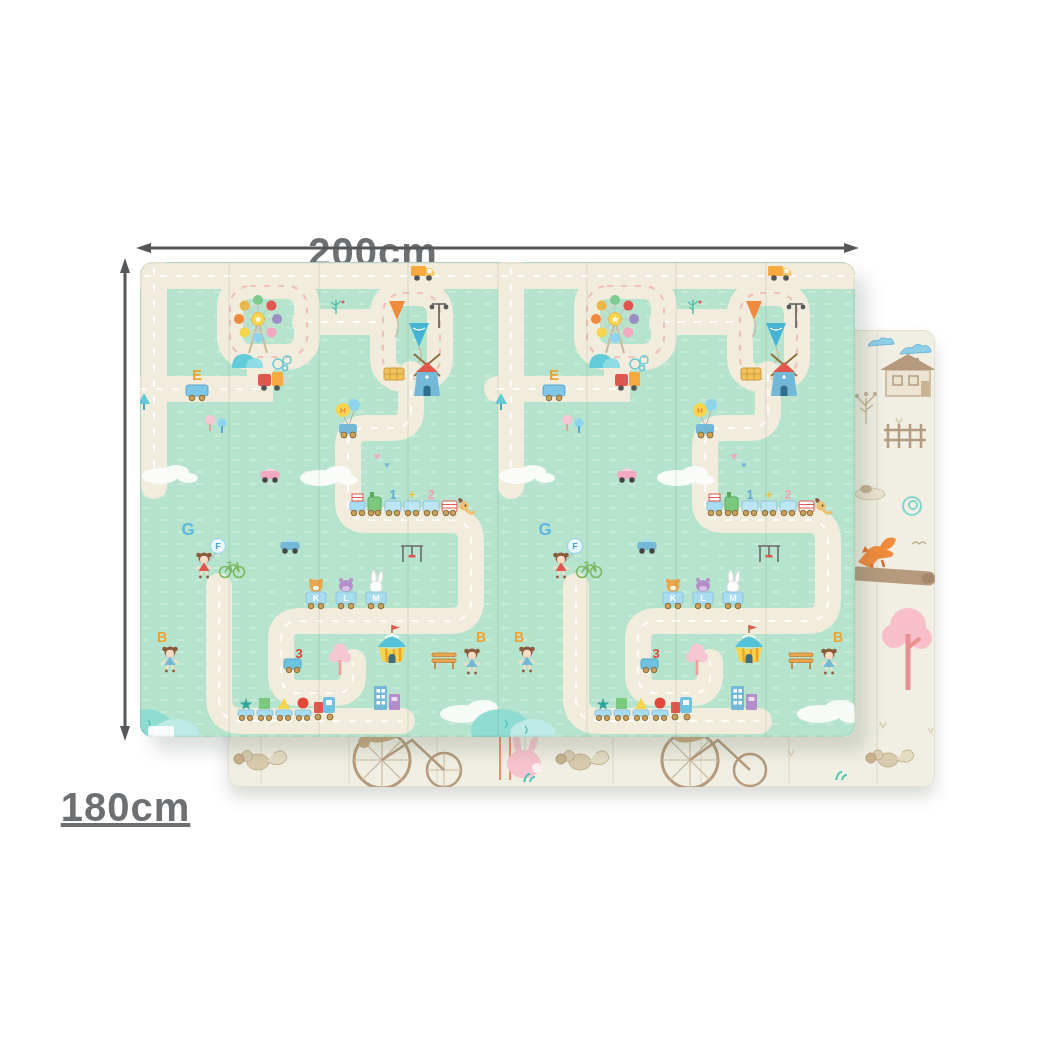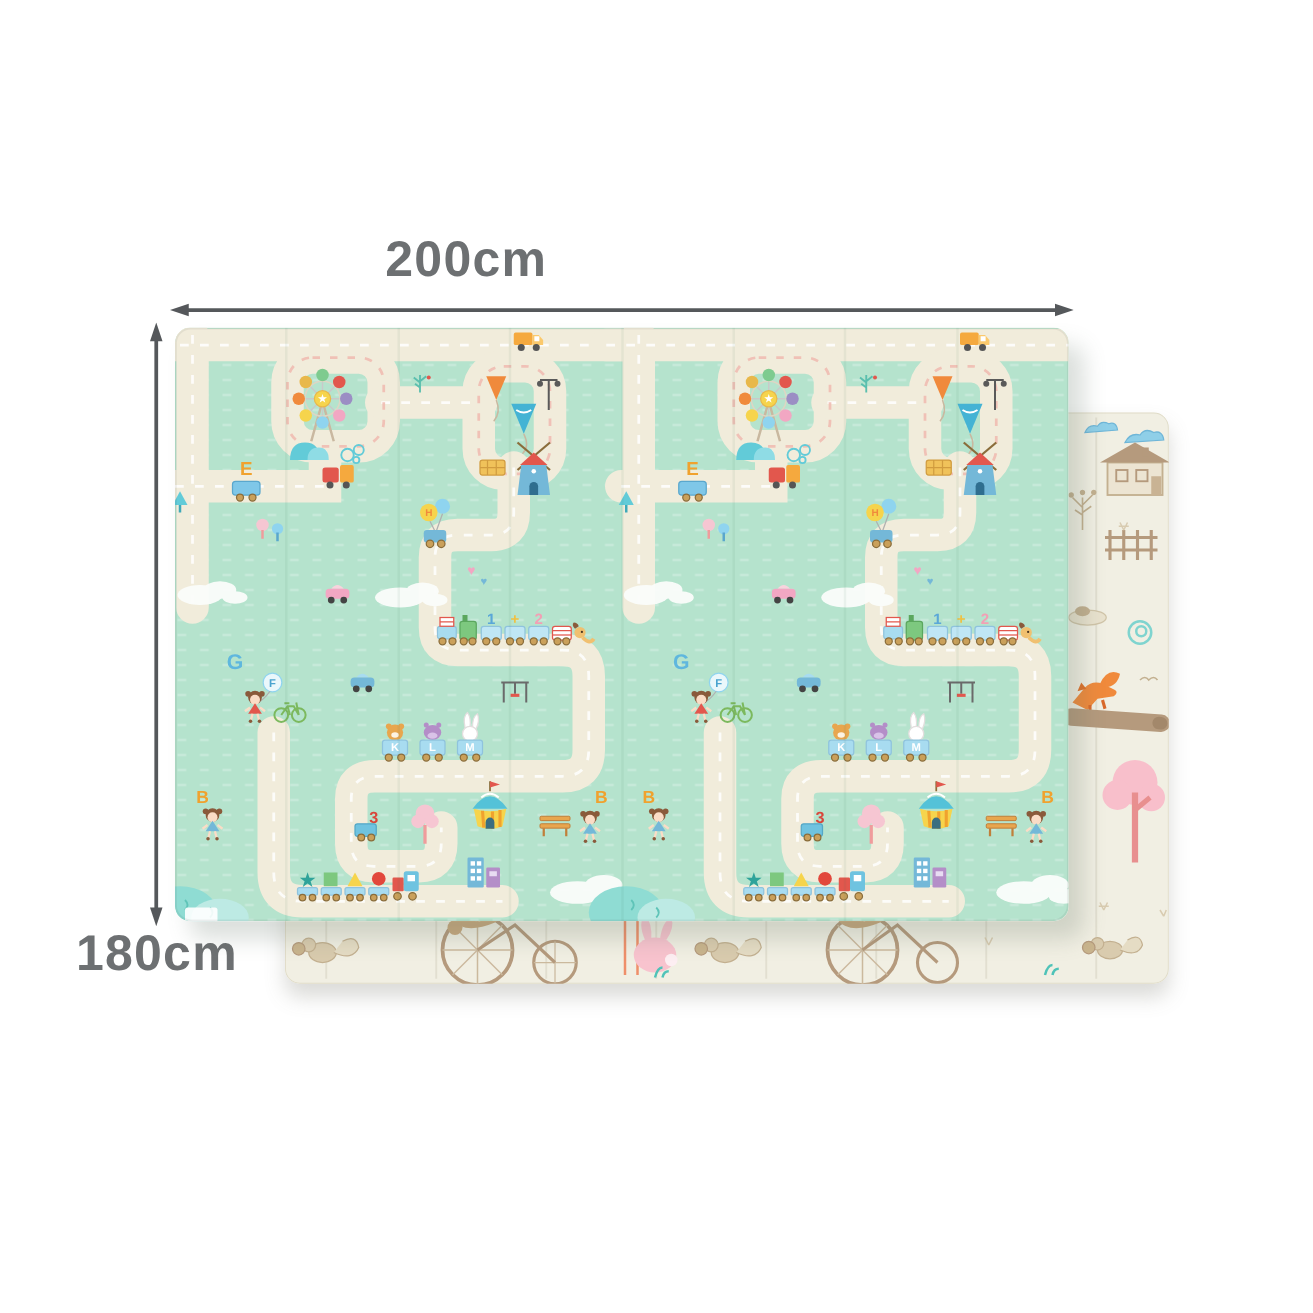--- a/index.html
+++ b/index.html
@@ -1,20 +1,20 @@
 <!DOCTYPE html>
 <html><head>
 <meta charset="utf-8">
 <style>
   html,body{margin:0;padding:0;background:#fff;}
   .stage{position:relative;width:1050px;height:1050px;background:#ffffff;overflow:hidden;
          font-family:"Liberation Sans",sans-serif;}
-  .dim-label{position:absolute;color:#6d7072;font-weight:700;font-size:40px;letter-spacing:1px;text-align:center;}
+  .dim-label{position:absolute;color:#6d7072;font-weight:700;font-size:40px;letter-spacing:1px;text-align:center;margin-top:44px;}
   .dim-w{left:253px;top:186px;width:240px;}
-  .dim-h{left:48px;top:741px;width:155px;}
+  .dim-h{left:48px;top:741px;width:155px;text-decoration:underline;}
   .arrow{position:absolute;}
   .back-mat{position:absolute;left:228px;top:330px;width:707px;height:457px;border-radius:12px;
             box-shadow:0 10px 16px rgba(110,110,100,.25);}
   .front-mat{position:absolute;left:140px;top:262px;width:715px;height:475px;border-radius:12px;
              box-shadow:12px 14px 18px rgba(90,110,95,.22);}
   svg text{font-family:"Liberation Sans",sans-serif;font-weight:700;}
 </style>
 </head>
 <body>
 

